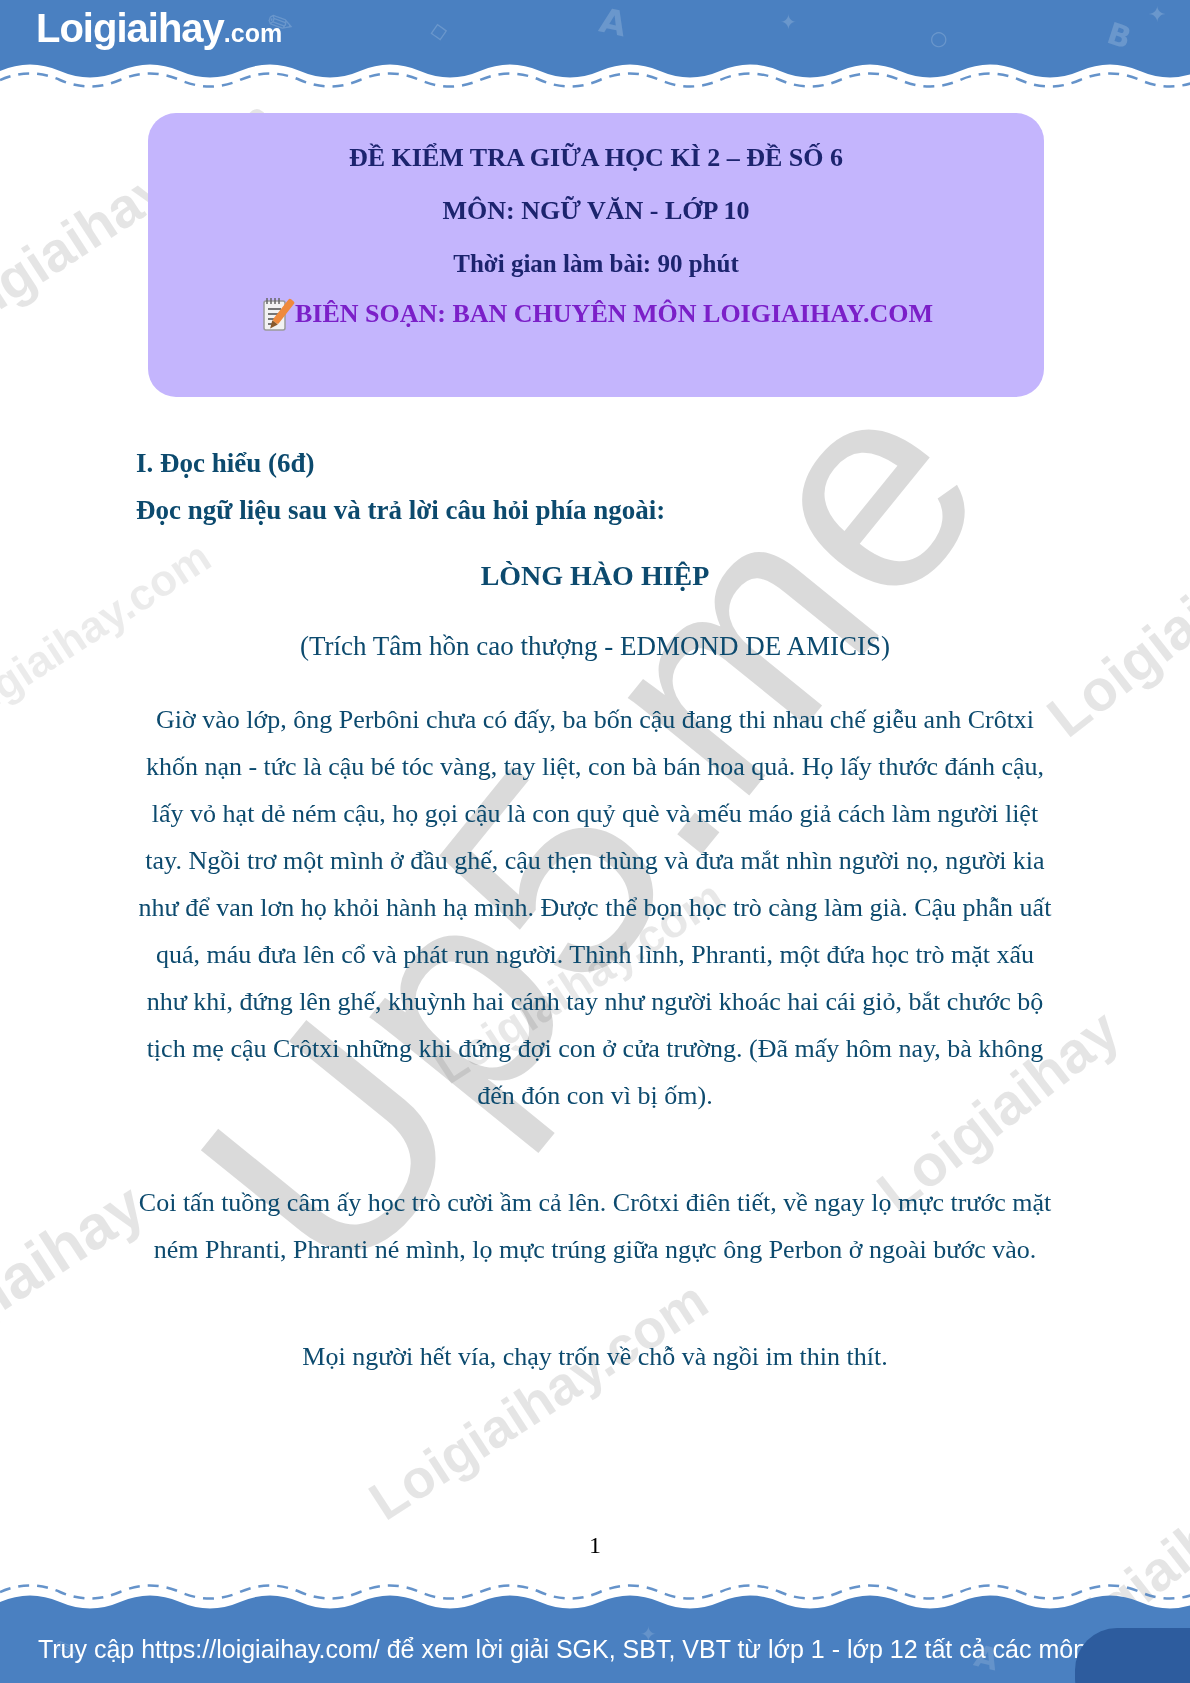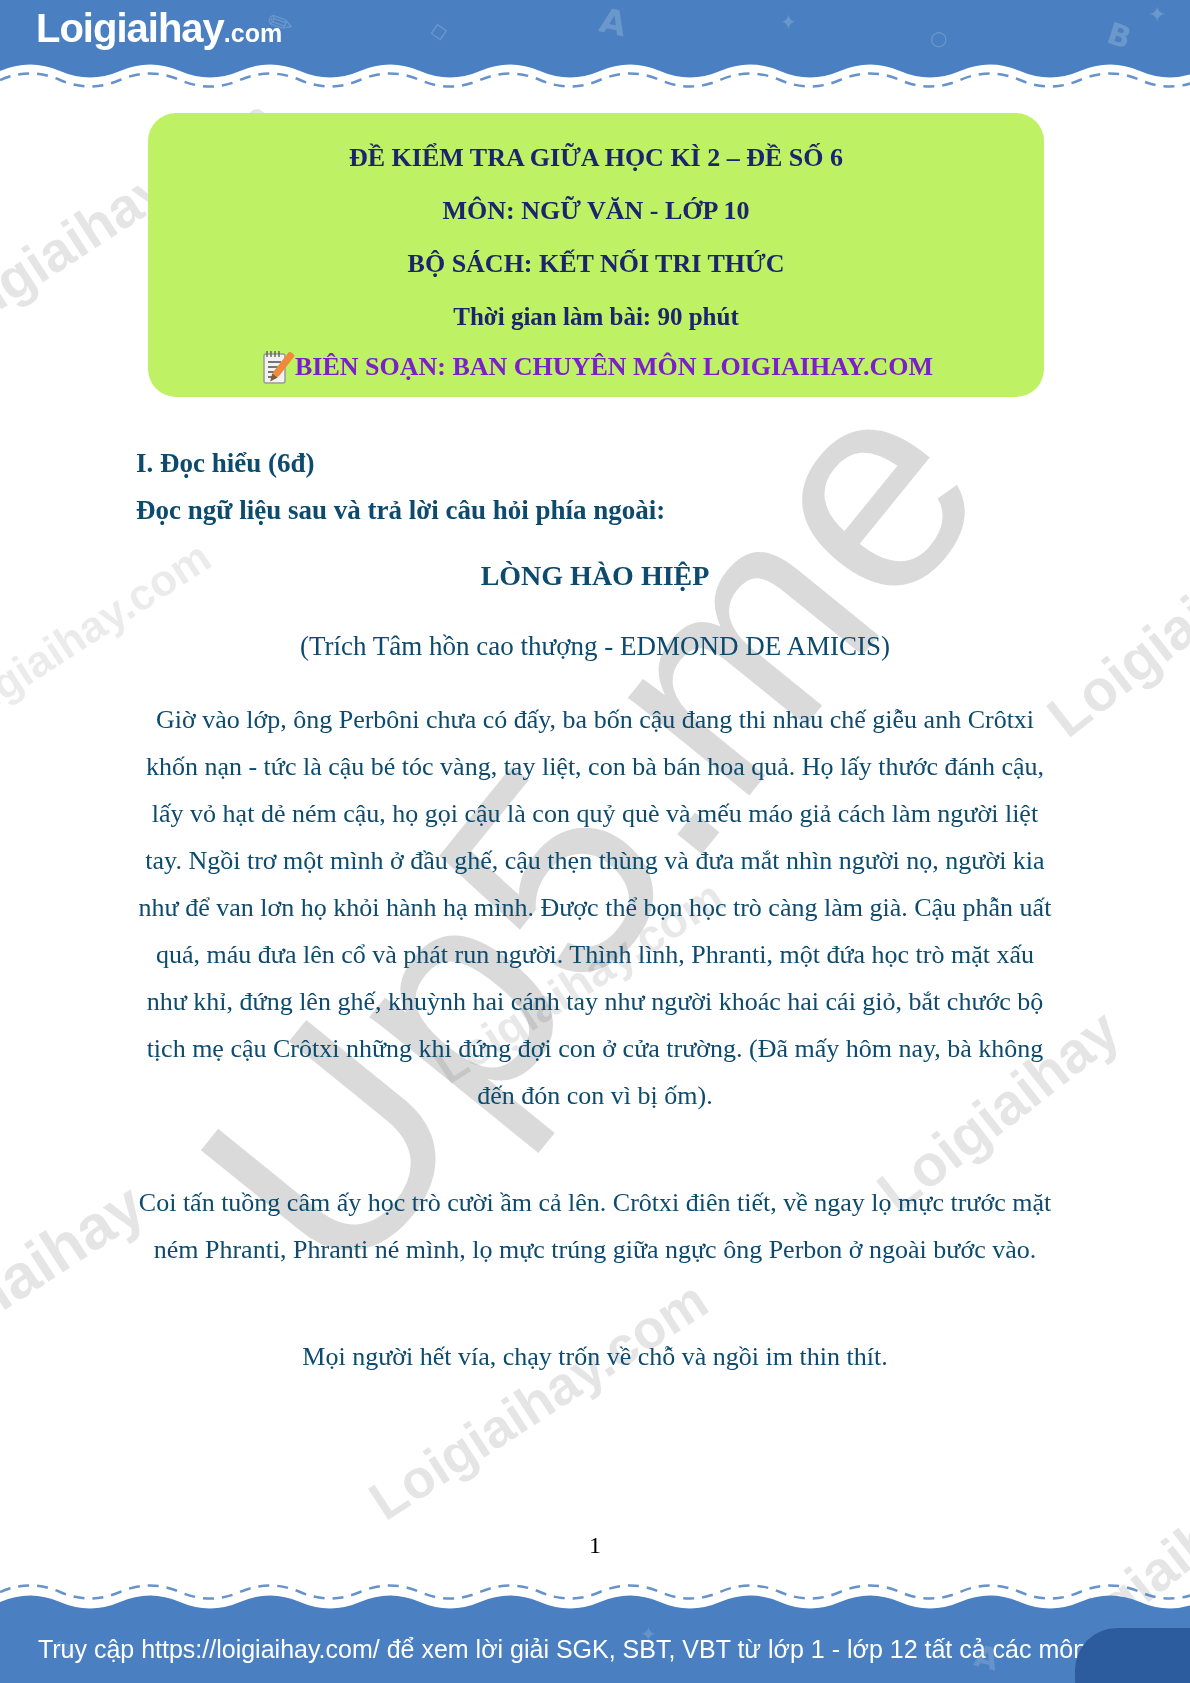--- a/index.html
+++ b/index.html
@@ -32,21 +32,21 @@
   .site-header .doodle:nth-of-type(2){left:600px;top:2px;font-size:34px;transform:rotate(12deg);}
   .site-header .doodle:nth-of-type(3){left:1148px;top:2px;font-size:22px;}
   .site-header .doodle:nth-of-type(4){left:930px;top:26px;font-size:20px;}
   .site-header .doodle:nth-of-type(5){left:1108px;top:18px;font-size:30px;transform:rotate(18deg);}
   .site-header .doodle:nth-of-type(6){left:430px;top:18px;font-size:22px;transform:rotate(-10deg);}
   .site-header .doodle:nth-of-type(7){left:780px;top:10px;font-size:20px;}
   .header-wave{position:absolute;z-index:3;left:0;top:58px;pointer-events:none;}
 
   
   .exam-box{position:absolute;z-index:2;left:148px;top:113px;width:896px;height:284px;
-            background:#bef264;border-radius:28px;text-align:center;padding-top:18px;box-sizing:border-box;}
+            background:#c4b5fd;border-radius:28px;text-align:center;padding-top:18px;box-sizing:border-box;}
   .box-line{margin:0;line-height:53px;font-weight:bold;color:#1c246e;font-size:26px;}
   .box-line.time{font-size:25px;}
   .byline-row{display:flex;align-items:center;justify-content:center;margin-top:4px;gap:0;}
   .byline{font-weight:bold;color:#7b1fc8;font-size:26px;cursor:pointer;}
   .note-icon{width:36px;height:40px;flex:0 0 auto;}
 
   
   .content{position:absolute;z-index:2;left:136px;top:440px;width:918px;color:#0c4a6e;}
   .h-bold{margin:0;font-weight:bold;font-size:27px;line-height:47px;}
   .doc-title{margin:18px 0 0 0;text-align:center;font-weight:bold;font-size:28px;line-height:47px;}
@@ -95,21 +95,20 @@
     <div class="logo"><span>Loigiaihay</span><span class="logo-suffix">.com</span></div>
   </header>
   <svg class="header-wave" width="1190" height="34" viewBox="0 0 1190 34">
     <path fill="#4a80c1" d="M0 13 q30 -13 60 0 t60 0 t60 0 t60 0 t60 0 t60 0 t60 0 t60 0 t60 0 t60 0 t60 0 t60 0 t60 0 t60 0 t60 0 t60 0 t60 0 t60 0 t60 0 t60 0 L1200 0 L0 0 Z"></path>
     <path fill="none" stroke="#4a80c1" stroke-width="2.5" stroke-dasharray="11 8" opacity="0.85" transform="translate(0,9)" d="M0 13 q30 -13 60 0 t60 0 t60 0 t60 0 t60 0 t60 0 t60 0 t60 0 t60 0 t60 0 t60 0 t60 0 t60 0 t60 0 t60 0 t60 0 t60 0 t60 0 t60 0 t60 0"></path>
   </svg>
 
   <section class="exam-box">
     <p class="box-line">ĐỀ KIỂM TRA GIỮA HỌC KÌ 2 – ĐỀ SỐ 6</p>
     <p class="box-line">MÔN: NGỮ VĂN - LỚP 10</p>
-    <p class="box-line">BỘ SÁCH: KẾT NỐI TRI THỨC</p>
     <p class="box-line time">Thời gian làm bài: 90 phút</p>
     <div class="byline-row">
       <svg class="note-icon" viewBox="0 0 36 40">
         <rect x="5" y="7" width="21" height="29" rx="2" fill="#f2f2f2" stroke="#9a9a9a" stroke-width="1.5"></rect>
         <line x1="8" y1="4" x2="8" y2="10" stroke="#666" stroke-width="1.5"></line>
         <line x1="12" y1="4" x2="12" y2="10" stroke="#666" stroke-width="1.5"></line>
         <line x1="16" y1="4" x2="16" y2="10" stroke="#666" stroke-width="1.5"></line>
         <line x1="20" y1="4" x2="20" y2="10" stroke="#666" stroke-width="1.5"></line>
         <line x1="9" y1="15" x2="22" y2="15" stroke="#555" stroke-width="1.6"></line>
         <line x1="9" y1="20" x2="22" y2="20" stroke="#555" stroke-width="1.6"></line>

